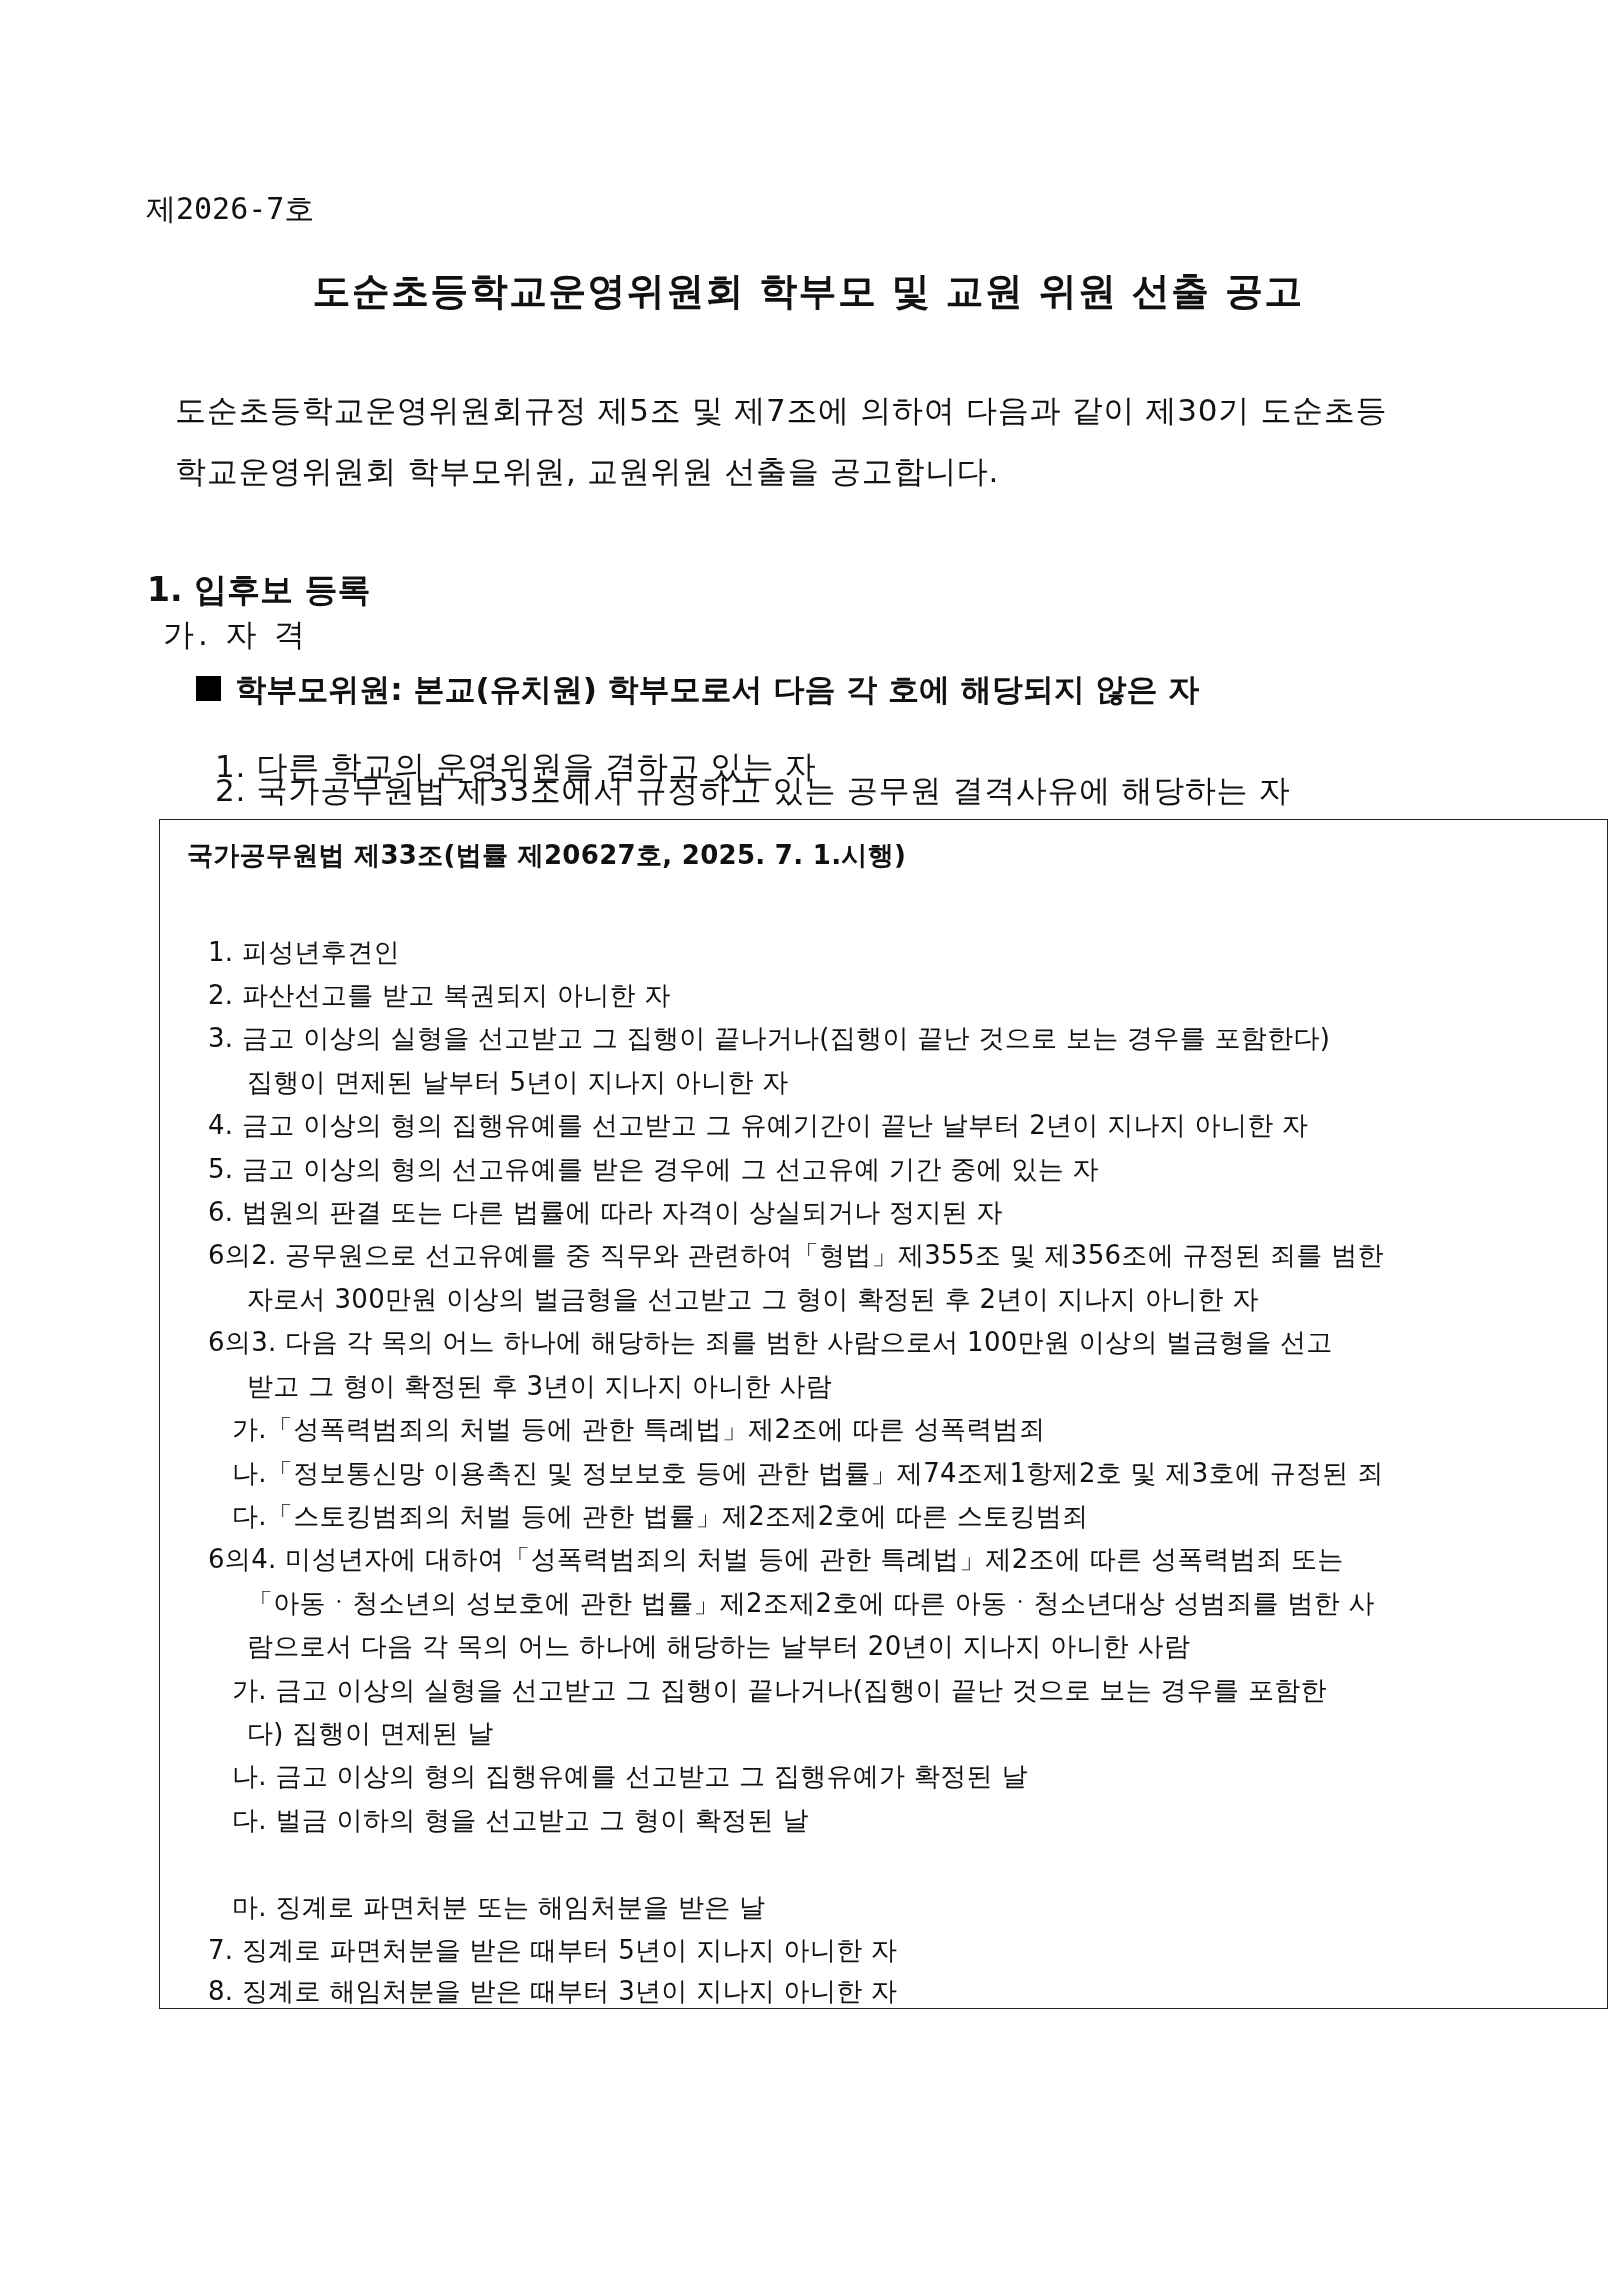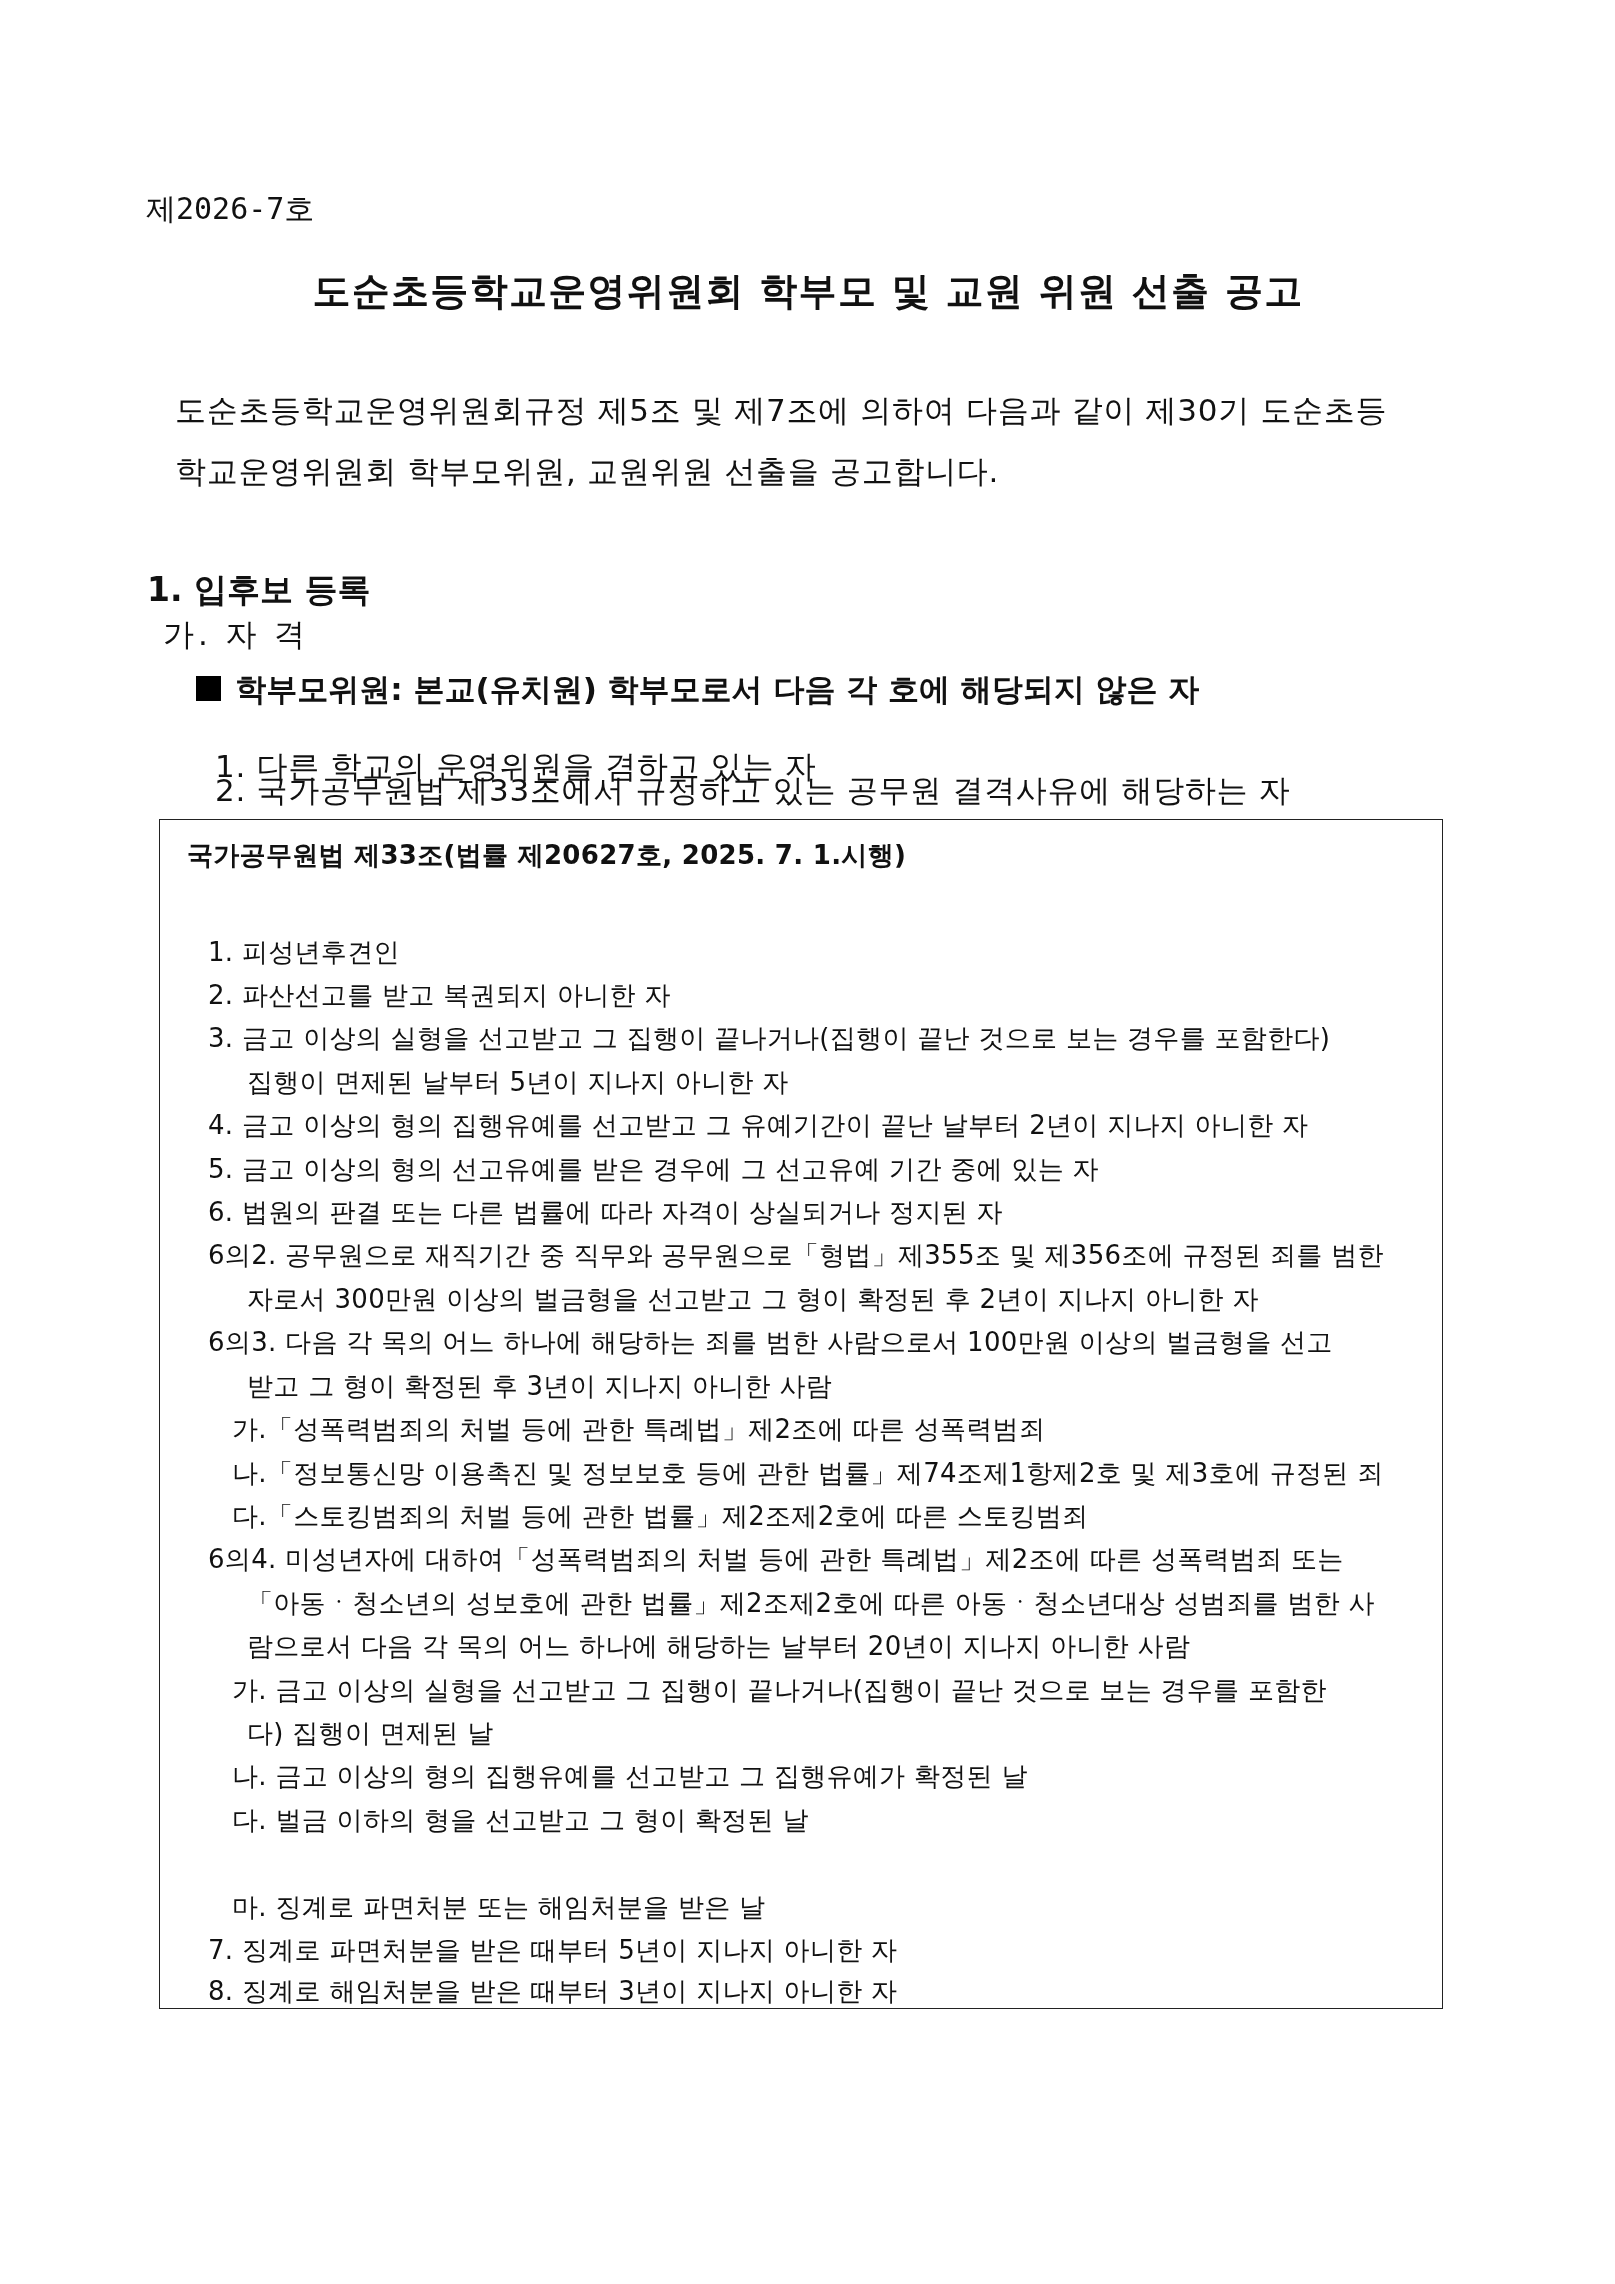--- a/index.html
+++ b/index.html
@@ -20,21 +20,21 @@
 
   .sec-head { left: 147px; top: 568px; font-size: 33px; font-weight: bold; }
   .sub-head { left: 163px; top: 614px; font-size: 31px; letter-spacing: 3.9px; }
   .crit { left: 196px; top: 669px; font-size: 31px; font-weight: bold; }
   .crit .sq { display: inline-block; width: 25px; height: 25px; background: #000; margin-right: 14.3px; vertical-align: -1.3px; }
   .crit-item { left: 215px; font-size: 31px; letter-spacing: 0.7px; }
   .crit-item.i1 { top: 717px; margin-top: 29px; }
   .crit-item.i2 { top: 770px; }
 
   .law-box {
-    position: absolute; left: 159px; top: 819px; width: 1284px; height: 1190px;
+    position: absolute; left: 159px; top: 819px; width: 1449px; height: 1190px;
     border: 1.3px solid #222; box-sizing: border-box; text-align: center;
   }
   .law-box .ln { position: absolute; white-space: nowrap; font-size: 26px; letter-spacing: 0.3px; }
   .law-box .heading { left: 27px; top: 18px; font-weight: bold; font-size: 26px; }
 </style>
 </head>
 <body>
 
 <div class="page">
 
@@ -56,21 +56,21 @@
   <div class="law-box">
     <div class="ln heading">국가공무원법 제33조(법률 제20627호, 2025. 7. 1.시행)</div>
 
     <div class="ln" style="left:48px; top:115px;">1. 피성년후견인</div>
     <div class="ln" style="left:48px; top:158px;">2. 파산선고를 받고 복권되지 아니한 자</div>
     <div class="ln" style="left:48px; top:201px;">3. 금고 이상의 실형을 선고받고 그 집행이 끝나거나(집행이 끝난 것으로 보는 경우를 포함한다)</div>
     <div class="ln" style="left:87px; top:245px;">집행이 면제된 날부터 5년이 지나지 아니한 자</div>
     <div class="ln" style="left:48px; top:288px;">4. 금고 이상의 형의 집행유예를 선고받고 그 유예기간이 끝난 날부터 2년이 지나지 아니한 자</div>
     <div class="ln" style="left:48px; top:332px;">5. 금고 이상의 형의 선고유예를 받은 경우에 그 선고유예 기간 중에 있는 자</div>
     <div class="ln" style="left:48px; top:375px;">6. 법원의 판결 또는 다른 법률에 따라 자격이 상실되거나 정지된 자</div>
-    <div class="ln" style="left:48px; top:418px;">6의2. 공무원으로 재직기간 중 직무와 공무원으로「형법」제355조 및 제356조에 규정된 죄를 범한</div>
+    <div class="ln" style="left:48px; top:418px;">6의2. 공무원으로 선고유예를 중 직무와 관련하여「형법」제355조 및 제356조에 규정된 죄를 범한</div>
     <div class="ln" style="left:87px; top:462px;">자로서 300만원 이상의 벌금형을 선고받고 그 형이 확정된 후 2년이 지나지 아니한 자</div>
     <div class="ln" style="left:48px; top:505px;">6의3. 다음 각 목의 어느 하나에 해당하는 죄를 범한 사람으로서 100만원 이상의 벌금형을 선고</div>
     <div class="ln" style="left:87px; top:549px;">받고 그 형이 확정된 후 3년이 지나지 아니한 사람</div>
     <div class="ln" style="left:72px; top:592px;">가.「성폭력범죄의 처벌 등에 관한 특례법」제2조에 따른 성폭력범죄</div>
     <div class="ln" style="left:72px; top:636px;">나.「정보통신망 이용촉진 및 정보보호 등에 관한 법률」제74조제1항제2호 및 제3호에 규정된 죄</div>
     <div class="ln" style="left:72px; top:679px;">다.「스토킹범죄의 처벌 등에 관한 법률」제2조제2호에 따른 스토킹범죄</div>
     <div class="ln" style="left:48px; top:722px;">6의4. 미성년자에 대하여「성폭력범죄의 처벌 등에 관한 특례법」제2조에 따른 성폭력범죄 또는</div>
     <div class="ln" style="left:87px; top:766px;">「아동ㆍ청소년의 성보호에 관한 법률」제2조제2호에 따른 아동ㆍ청소년대상 성범죄를 범한 사</div>
     <div class="ln" style="left:87px; top:809px;">람으로서 다음 각 목의 어느 하나에 해당하는 날부터 20년이 지나지 아니한 사람</div>
     <div class="ln" style="left:72px; top:853px;">가. 금고 이상의 실형을 선고받고 그 집행이 끝나거나(집행이 끝난 것으로 보는 경우를 포함한</div>

